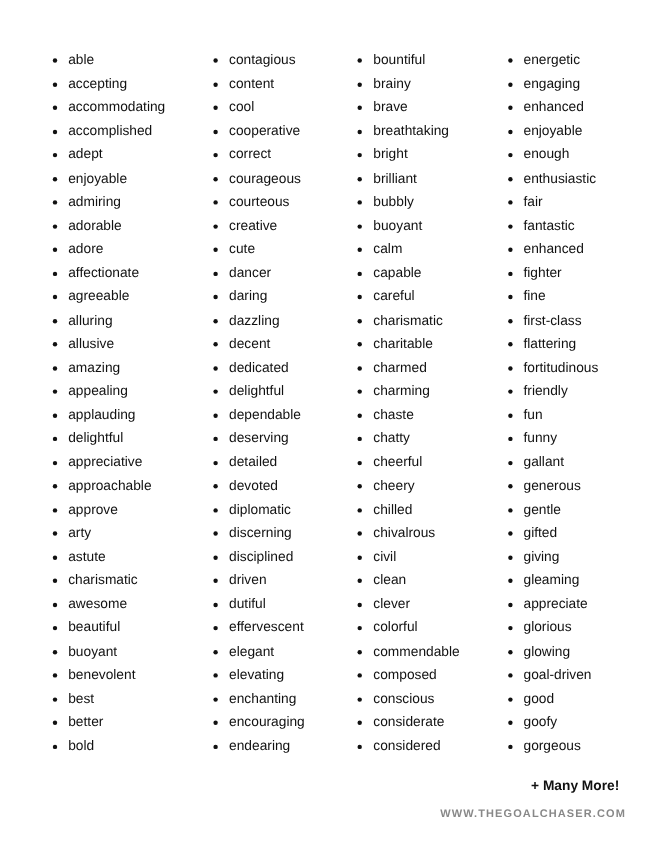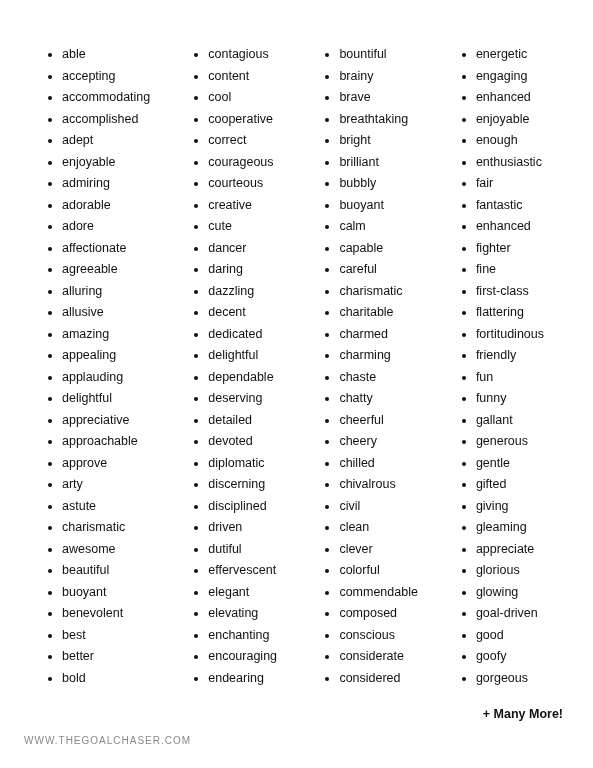--- a/index.html
+++ b/index.html
@@ -37,26 +37,27 @@
       padding-left: 18px;
       margin: 16px;
     }
     ul li {
       font-size: 12.5px;
       line-height: 1.72;
       font-family: Arial, Helvetica, sans-serif;
       color: #111;
     }
     .footer {
-      text-align: left;
+      text-align: right;
       font-size: 10px;
       color: #888;
       margin-top: 14px;
       font-family: Arial, sans-serif;
       letter-spacing: 1px;
+      font-weight: bold;
     }
     .more {
       text-align: right;
       font-size: 12.5px;
       font-family: Liberation Sans, sans-serif;
       font-weight: bold;
       margin-top: 2px;
       padding-right: 6px;
     }
   </style>

